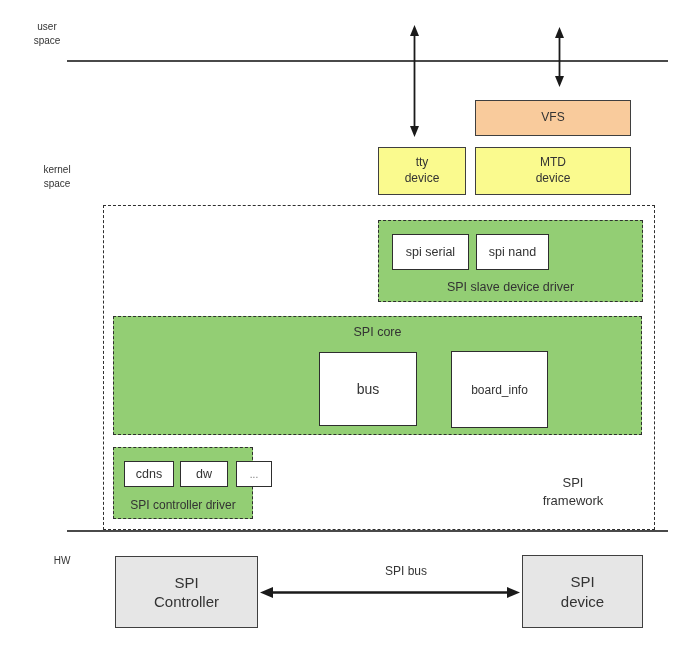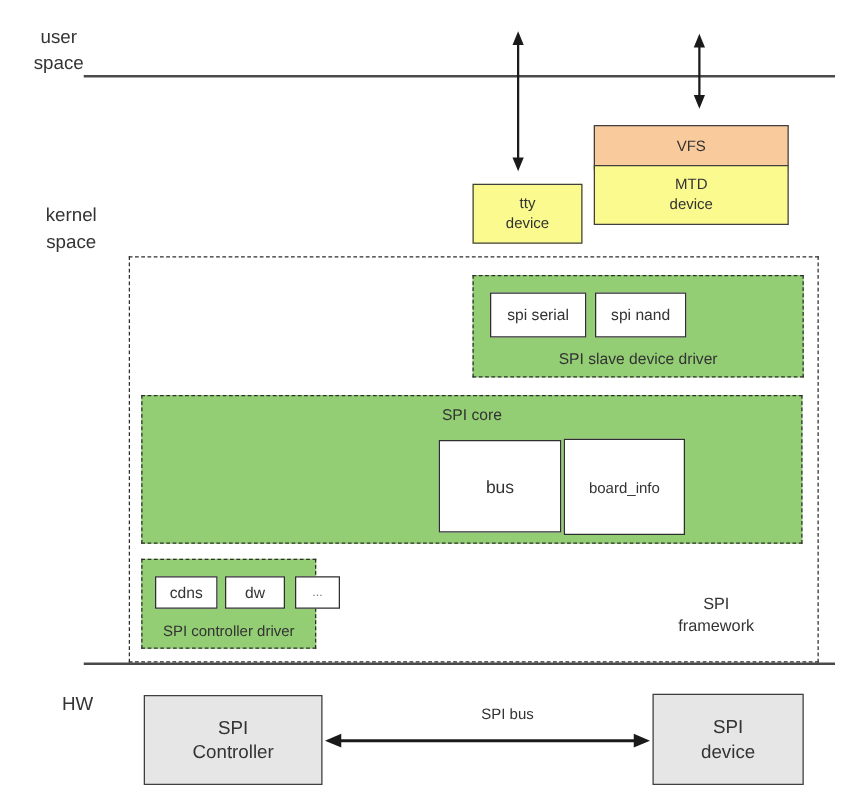--- a/index.html
+++ b/index.html
@@ -18,21 +18,21 @@
     align-items:center;justify-content:center;text-align:center;
     white-space:pre-line;line-height:1.3;
   }
   .hline{position:absolute;height:0;border-top:2px solid #4a4a4a;}
   .orange{background:#F9CB9C;border:1.5px solid #3f3f3f;font-size:12px;}
   .yellow{background:#FAFA8E;border:1.5px solid #3f3f3f;font-size:12px;}
   .green-dashed{background:#93CE74;border:1.5px dashed #2e2e2e;}
   .whitebox{background:#ffffff;border:1.5px solid #2e2e2e;display:flex;align-items:center;justify-content:center;}
   .graybox{background:#E6E6E6;border:1.5px solid #3f3f3f;font-size:15px;}
   .dashed-frame{border:1.5px dashed #2e2e2e;background:transparent;}
-  .region-label{font-size:15px;}
+  .region-label{font-size:10px;}
   .section-label{position:absolute;left:0;right:0;text-align:center;font-size:12.5px;}
   svg{display:block;}
 </style>
 </head>
 <body>
 
 <div id="canvas">
 
   <div class="lbl region-label" style="left:20px;top:20px;width:54px;">user
 space</div>
@@ -55,36 +55,36 @@
     <svg width="17" height="62" viewBox="0 0 17 62">
       <line x1="8.5" y1="9" x2="8.5" y2="53" stroke="#1a1a1a" stroke-width="1.8"></line>
       <polygon points="8.5,1 4,12 13,12" fill="#1a1a1a"></polygon>
       <polygon points="8.5,61 4,50 13,50" fill="#1a1a1a"></polygon>
     </svg>
   </div>
 
   <div class="box orange" style="left:475px;top:100px;width:156px;height:36px;">VFS</div>
   <div class="box yellow" style="left:378px;top:147px;width:88px;height:48px;">tty
 device</div>
-  <div class="box yellow" style="left:475px;top:132px;width:156px;height:48px;">MTD
+  <div class="box yellow" style="left:475px;top:147px;width:156px;height:48px;">MTD
 device</div>
 
   <div class="abs dashed-frame" style="left:103px;top:205px;width:552px;height:325px;"></div>
   <div class="lbl" style="left:528px;top:474px;width:90px;font-size:13px;">SPI
 framework</div>
 
   <div class="abs green-dashed" style="left:378px;top:220px;width:265px;height:82px;">
     <div class="whitebox" style="position:absolute;left:13px;top:13px;width:75px;height:34px;font-size:12.5px;">spi serial</div>
     <div class="whitebox" style="position:absolute;left:97px;top:13px;width:71px;height:34px;font-size:12.5px;">spi nand</div>
     <div class="section-label" style="bottom:7px;">SPI slave device driver</div>
   </div>
 
   <div class="abs green-dashed" style="left:113px;top:316px;width:529px;height:119px;">
     <div class="section-label" style="top:8px;">SPI core</div>
-    <div class="whitebox" style="position:absolute;left:205px;top:35px;width:96px;height:72px;font-size:14px;margin-left:32px;">bus</div>
+    <div class="whitebox" style="position:absolute;left:205px;top:35px;width:96px;height:72px;font-size:14px;">bus</div>
     <div class="whitebox" style="position:absolute;left:337px;top:34px;width:95px;height:75px;font-size:12px;">board_info</div>
   </div>
 
   <div class="abs green-dashed" style="left:113px;top:447px;width:140px;height:72px;">
     <div class="whitebox" style="position:absolute;left:10px;top:13px;width:48px;height:24px;font-size:12.5px;">cdns</div>
     <div class="whitebox" style="position:absolute;left:66px;top:13px;width:46px;height:24px;font-size:12.5px;">dw</div>
     <div class="whitebox" style="position:absolute;left:122px;top:13px;width:34px;height:24px;font-size:10px;color:#777;">...</div>
     <div class="section-label" style="bottom:6px;font-size:12px;">SPI controller driver</div>
   </div>
 

